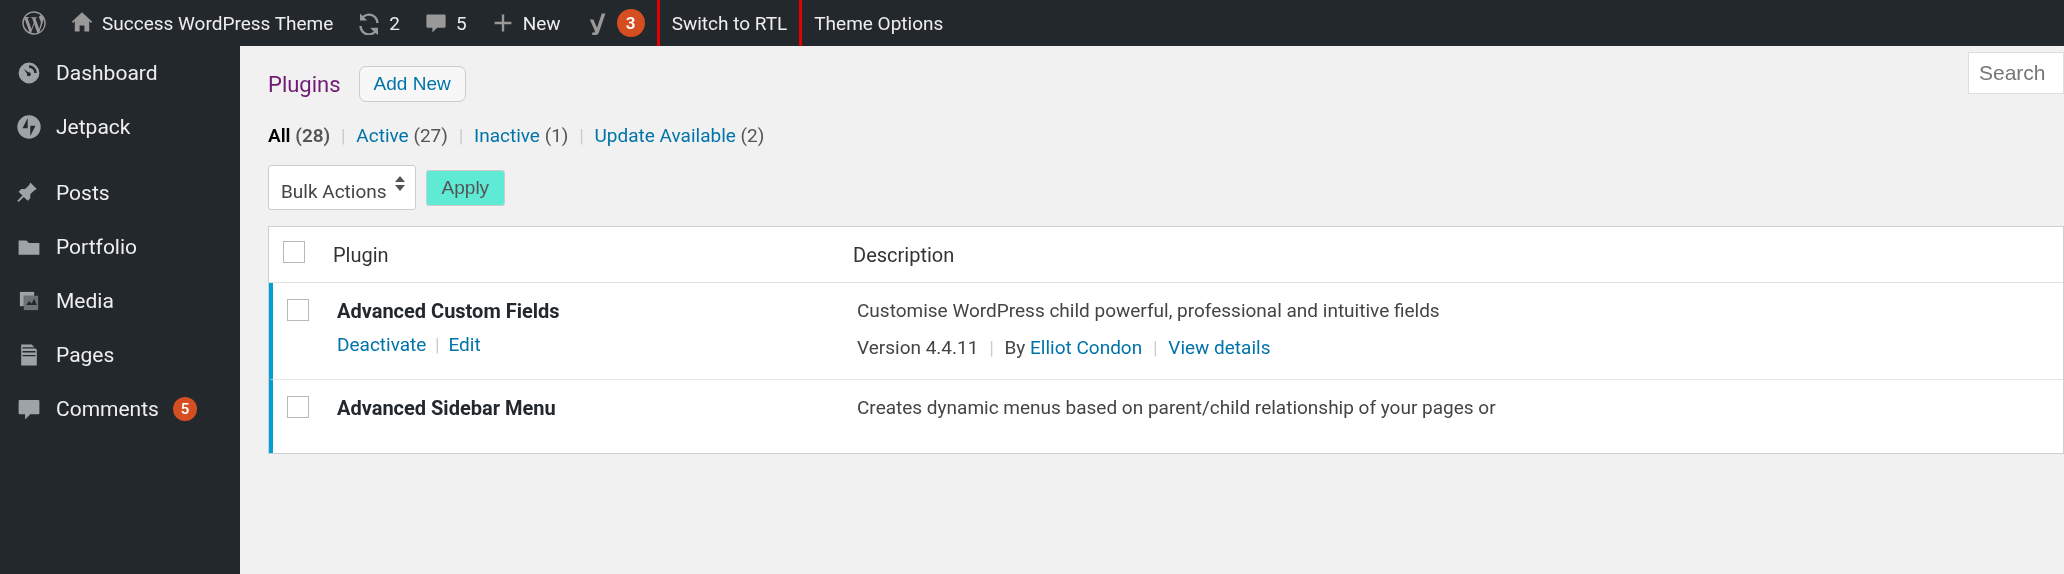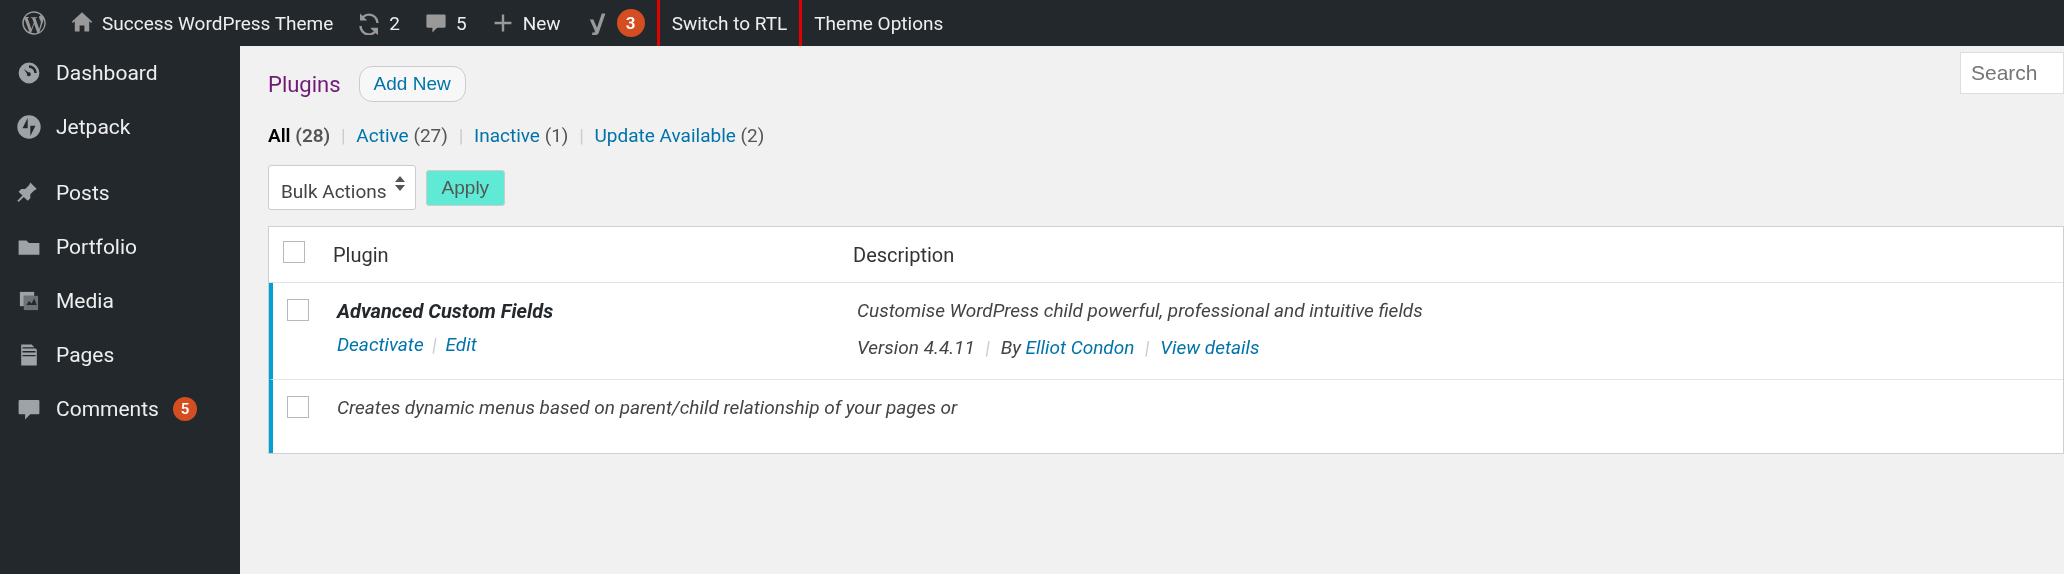--- a/index.html
+++ b/index.html
@@ -117,21 +117,21 @@
     font-size: 22px;
     font-weight: 400;
     color: #701a75;
   }
   .btn-outline {
     border: 1px solid #ccc;
     background: #f7f7f7;
     color: #0073aa;
     padding: 6px 14px;
     font-size: 19px;
-    border-radius: 13px;
+    border-radius: 7px;
     cursor: pointer;
   }
 
   .filter-row {
     font-size: 19px;
     color: #555;
     margin-bottom: 18px;
   }
   .filter-row .current { color: #000; font-weight: 600; }
   .filter-row a { color: #0073aa; cursor: pointer; }
@@ -186,21 +186,21 @@
     cursor: pointer;
     text-align: center;
   }
   .search-input {
     position: absolute;
     right: 0;
     top: -72px;
     border: 1px solid #ddd;
     font-size: 21px;
     padding: 8px 10px;
-    width: 104px;
+    width: 96px;
     color: #4c1d95;
   }
 
   
   .table {
     background: #fff;
     border: 1px solid #ccd0d4;
     border-top: 1px solid #ccd0d4;
   }
   .thead {
@@ -219,21 +219,20 @@
     border: 1px solid #b4b9be;
     background: #fff;
     display: inline-block;
   }
   .trow {
     display: flex;
     padding: 16px 14px 20px 14px;
     border-bottom: 1px solid #e5e5e5;
     border-left: 4px solid #00a0d2;
     font-size: 19px;
-    font-style: italic;
   }
   .plugin-name {
     font-size: 20px;
     font-weight: 700;
     color: #23282d;
     margin-bottom: 10px;
   }
   .row-actions a { color: #0073aa; cursor: pointer; }
   .row-actions .sep2 { color: #ccc; padding: 0 4px; }
   .desc-text { color: #444; margin-bottom: 14px; }
@@ -416,18 +415,21 @@
           <span class="sep2">|</span>
           <span>By </span><a>Elliot Condon</a>
           <span class="sep2">|</span>
           <a>View details</a>
         </div>
       </div>
     </div>
 
     <div class="trow" style="border-bottom:none">
       <div class="col-cb"><span class="checkbox"></span></div>
+      <div class="col-plugin">
+        <div class="plugin-name">Advanced Sidebar Menu</div>
+      </div>
       <div class="col-desc">
         <div class="desc-text">Creates dynamic menus based on parent/child relationship of your pages or</div>
       </div>
     </div>
   </div>
 </div>
 
 </body></html>

